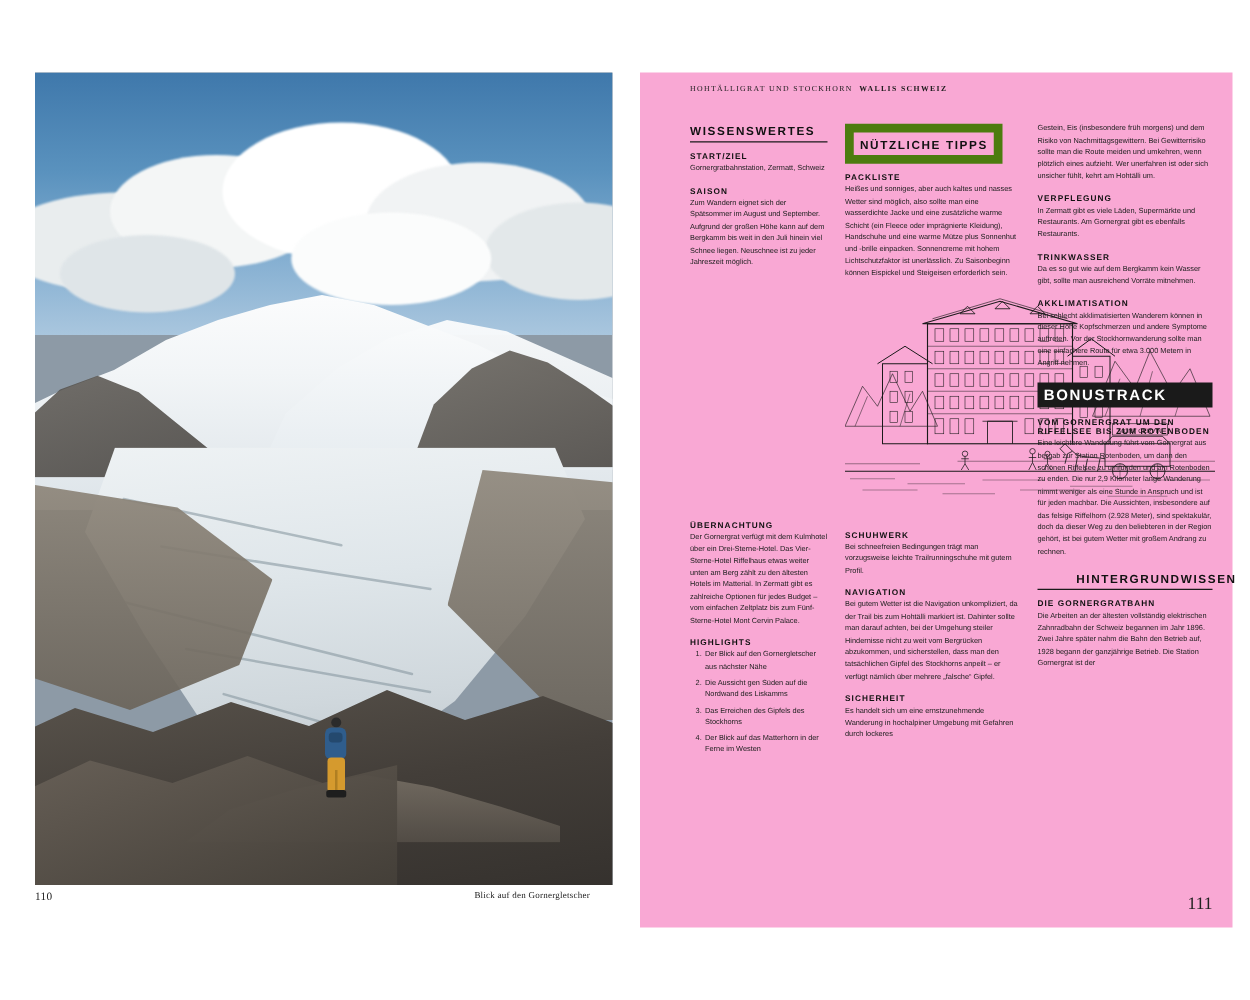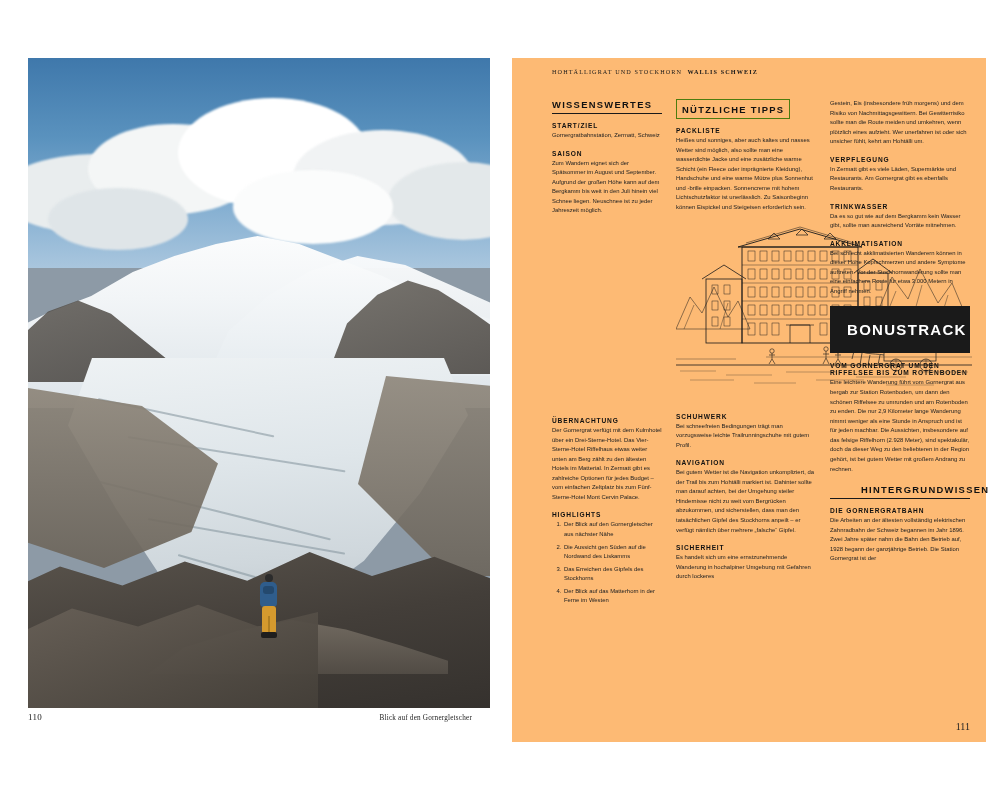--- a/index.html
+++ b/index.html
@@ -157,21 +157,21 @@
   .hk-legs:after{content:"";position:absolute;left:6px;top:10px;width:2px;height:18px;background:#b07f22;}
   .hk-boots{ position:absolute; left:5px; top:58px; width:16px; height:6px; background:#1e1e1e; border-radius:2px;}
 
   .page-left-footer {
     position: absolute;
     left: 28px;
     right: 28px;
     top: 712px;
     display: flex;
     justify-content: space-between;
-    align-items: flex-end;
+    align-items: flex-start;
   }
   .folio {
     font-family: "Liberation Serif", serif;
     font-size: 9px;
     color: #222;
     letter-spacing: .3px;
   }
   .caption {
     font-family: "Liberation Serif", serif;
     font-size: 7.2px;
@@ -179,21 +179,21 @@
     letter-spacing: .2px;
   }
 
   
   .page-right {
     position: absolute;
     left: 512px;
     top: 58px;
     width: 474px;
     height: 684px;
-    background: #fdba74;
+    background: #f9a8d4;
     text-decoration: underline;
   }
 
   .rp-inner {
     position: absolute;
     left: 40px;
     top: 10px;
     right: 16px;
     bottom: 10px;
   }
@@ -223,21 +223,21 @@
     color: #111;
     margin: 0 0 3px 0;
     text-transform: uppercase;
   }
   .rule {
     height: 1px;
     background: #1a1a1a;
     margin-bottom: 8px;
   }
   .boxed {
-    border: 1px solid #4d7c0f;
+    border: 7px solid #4d7c0f;
     padding: 4px 5px 3px 5px;
     display: inline-block;
     margin-bottom: 8px;
   }
   .boxed h2.sec { margin: 0; }
 
   h3.sub {
     font-family: "Liberation Sans", sans-serif;
     font-size: 6.6px;
     font-weight: bold;
@@ -268,39 +268,39 @@
   ol.highlights li { margin-bottom: 3px; padding-left: 1px; }
 
   
   .bonus-bar {
     background: #1a1a1a;
     color: #fff;
     padding: 3px 5px 3px 5px;
     margin: 10px 0 8px 0;
     display: block;
   }
-  .bonus-bar h2.sec { color: #fff; margin: 12px; font-size: 15px; }
+  .bonus-bar h2.sec { color: #fff; margin: 0; font-size: 12px; }
 
   h3.sub.accent { color: #111; }
 
   
   .illus {
     position: relative;
     width: 296px;
     height: 178px;
     margin: 12px 0 10px 0;
     overflow: hidden;
   }
 
   .footer-right {
     position: absolute;
     right: 0;
     bottom: 0;
     font-family: "Liberation Serif", serif;
-    font-size: 10px;
+    font-size: 14px;
     color: #222;
   }
 </style>
 </head>
 <body>
 
 <div class="spread">
 
   <div class="page-left">
 

